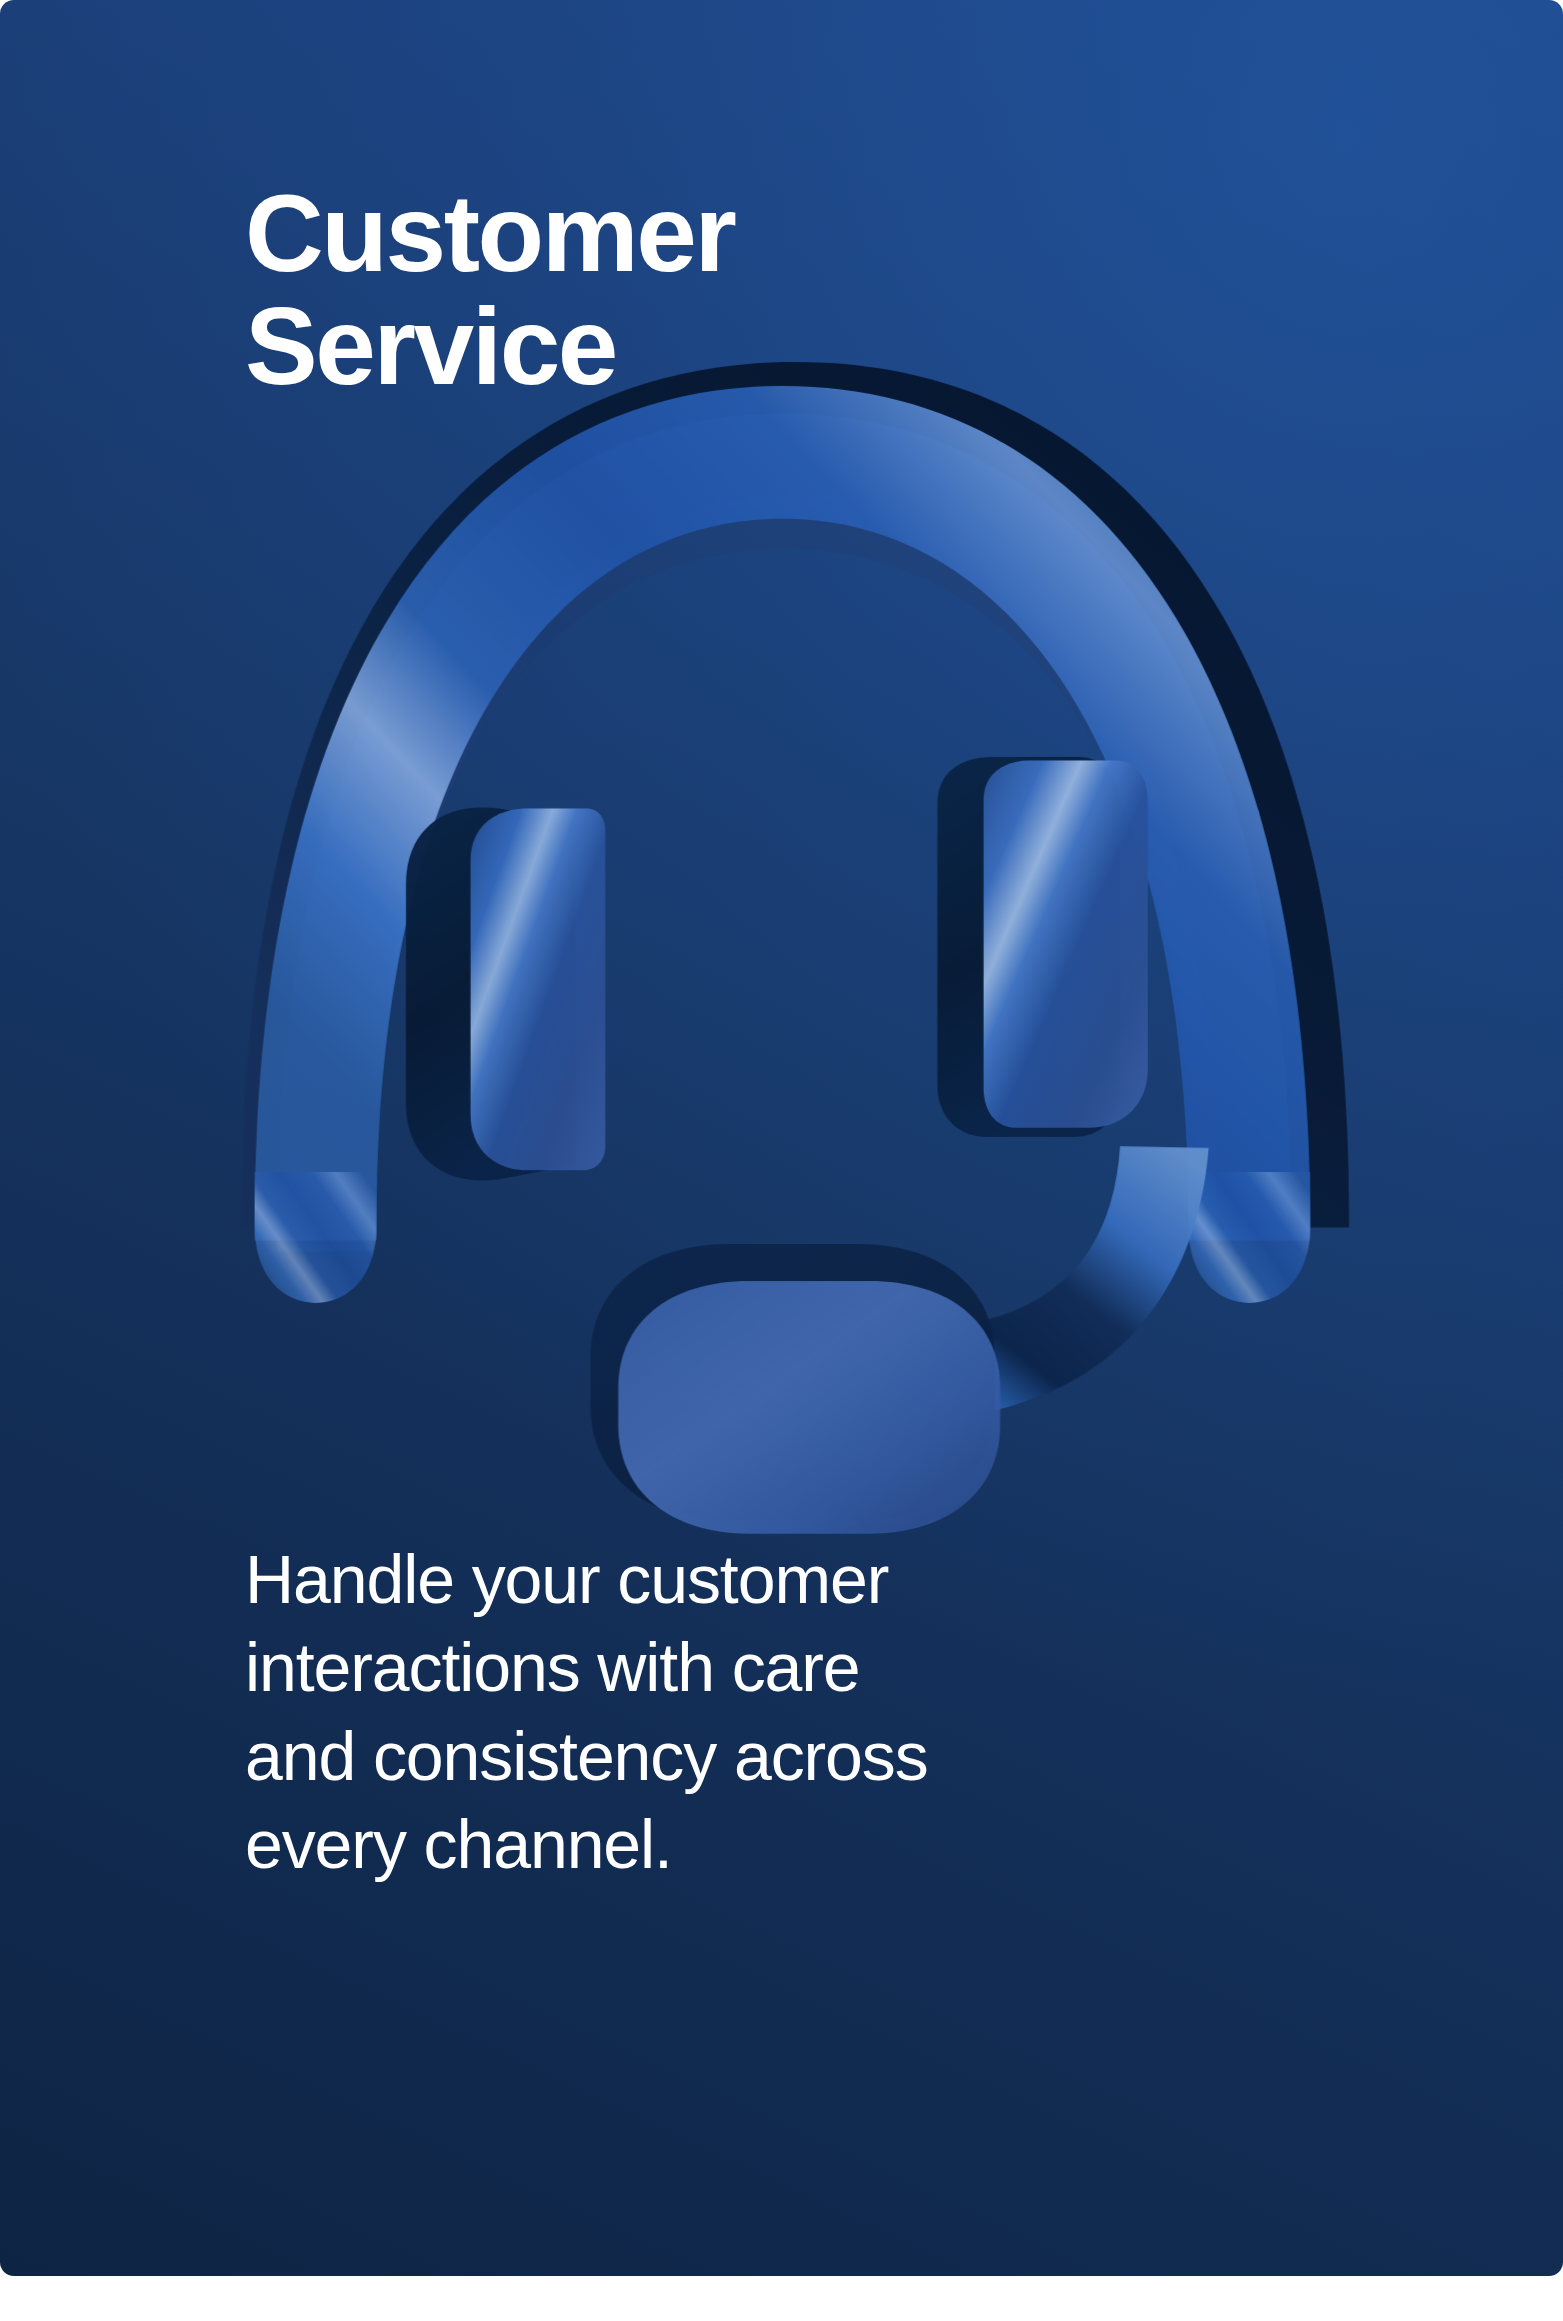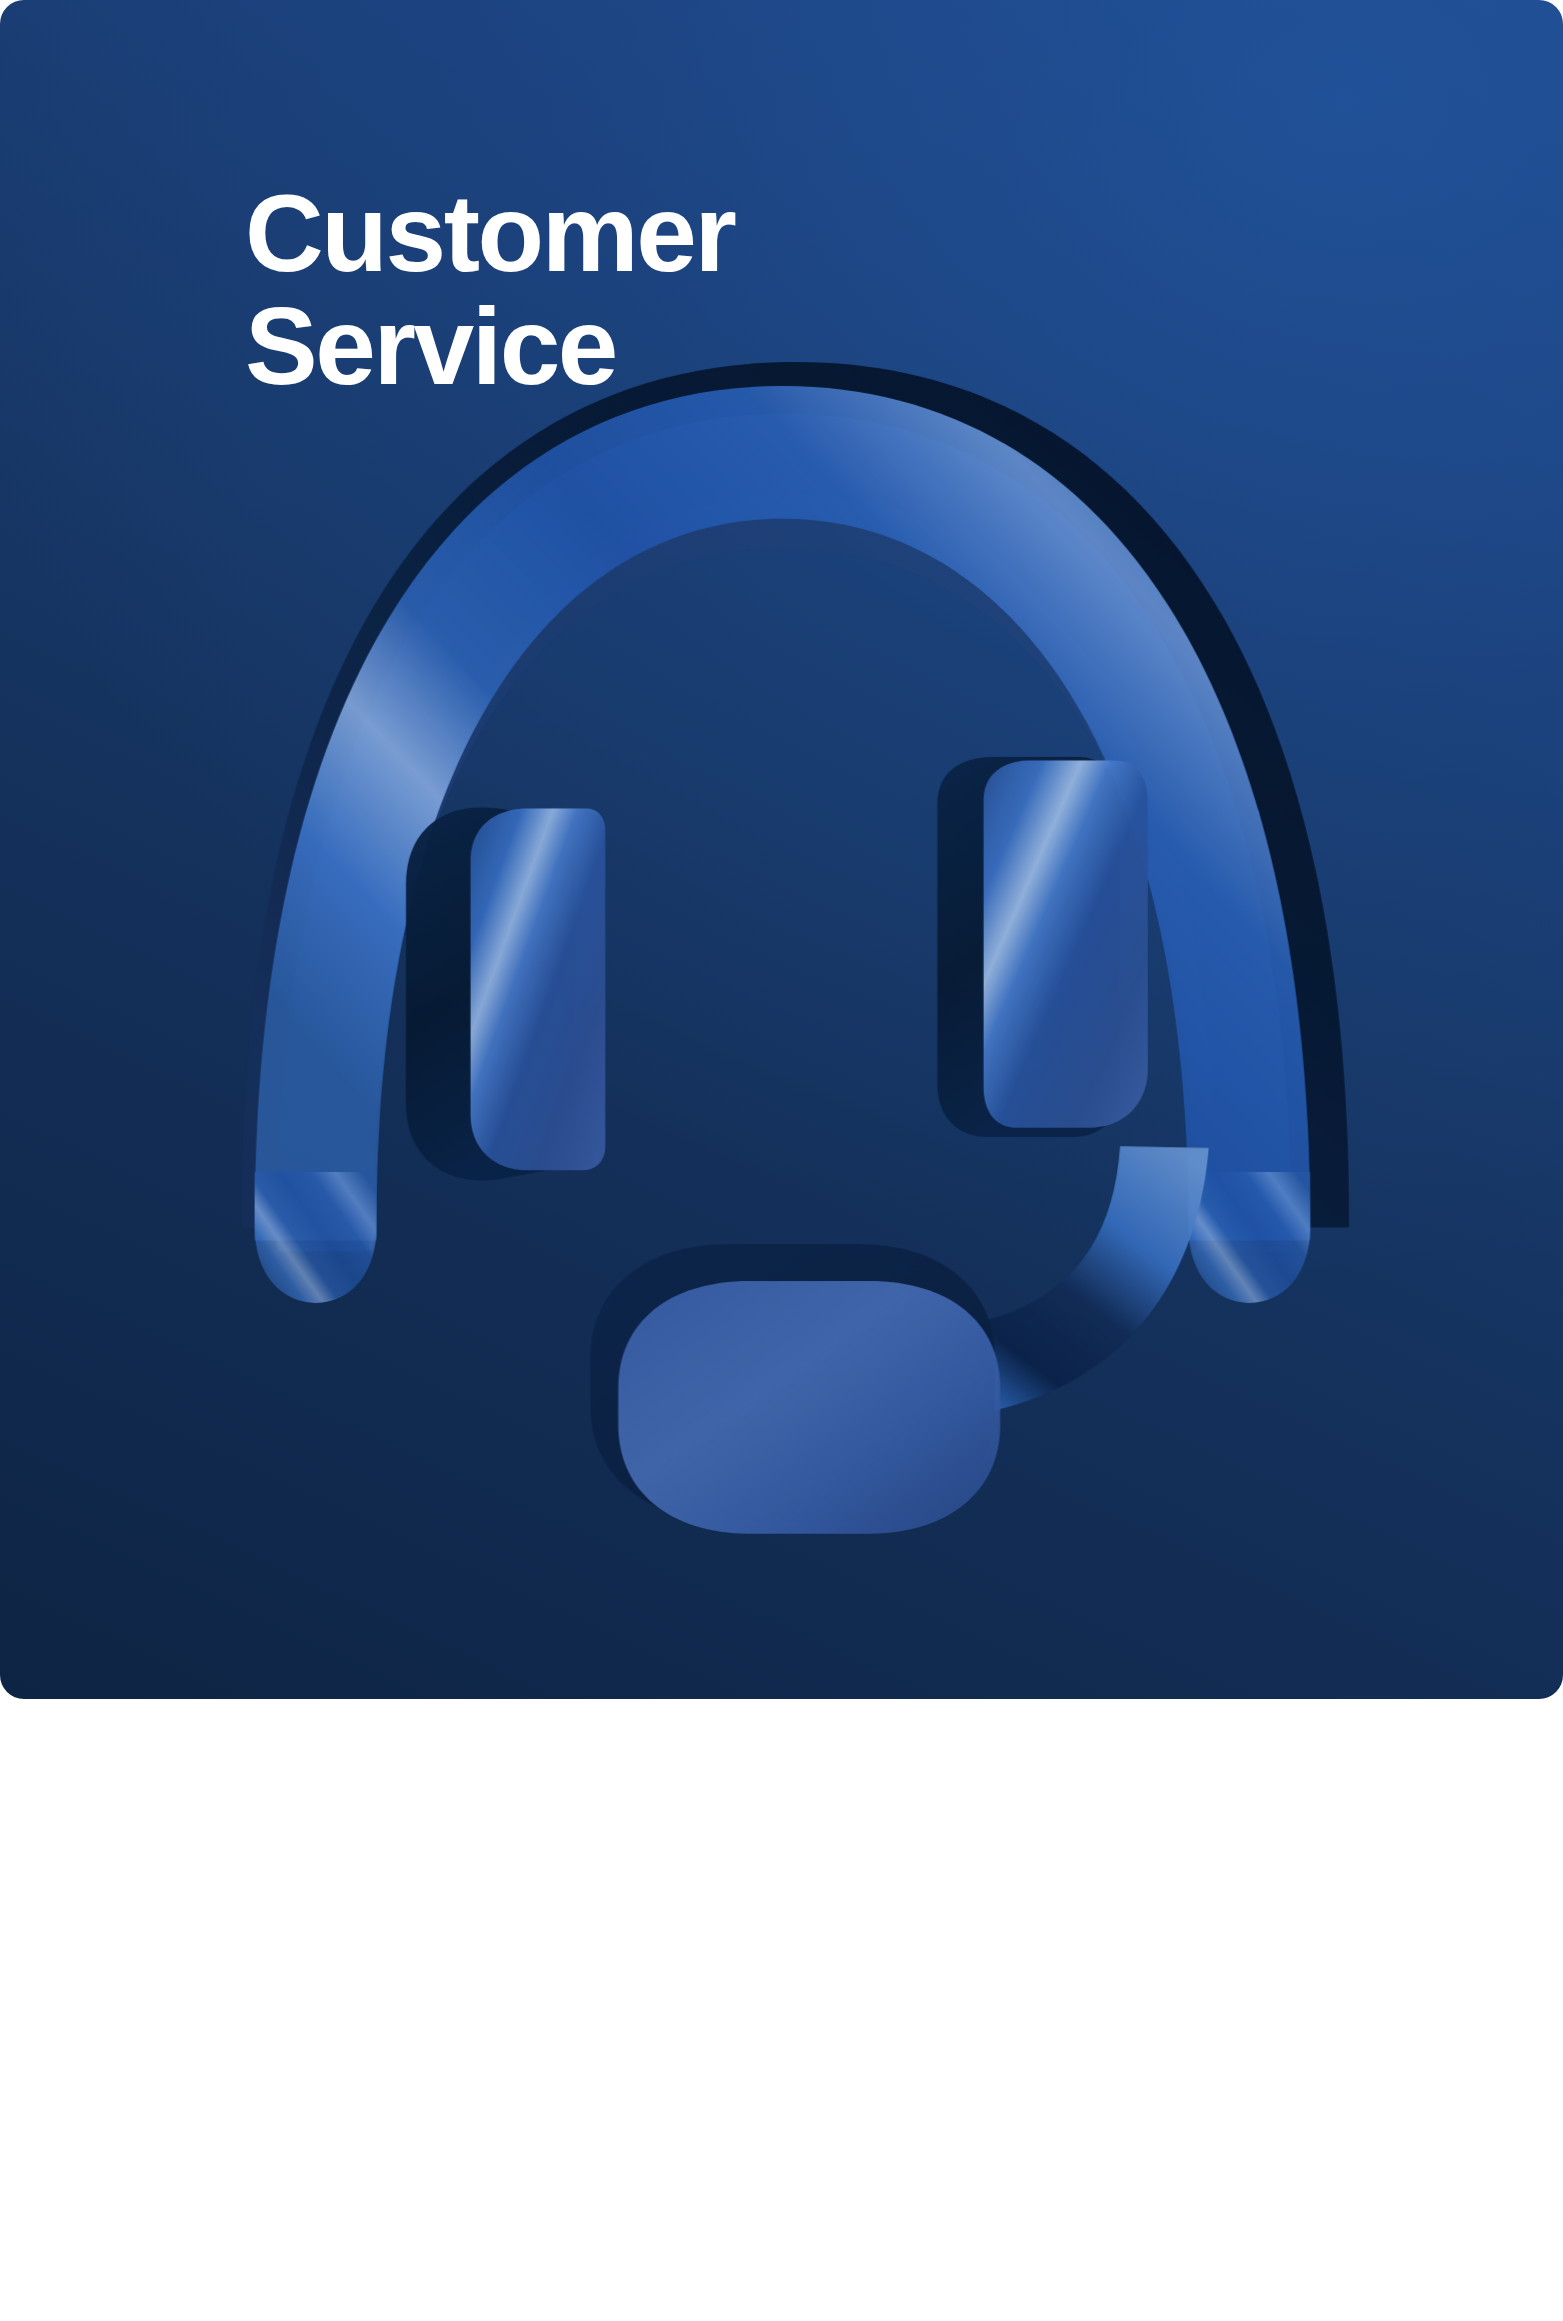--- a/index.html
+++ b/index.html
@@ -10,23 +10,23 @@
   body {
     width: 1563px;
     height: 2321px;
     overflow: hidden;
     font-family: "Liberation Sans", sans-serif;
   }
 
   .card {
     position: relative;
     width: 1563px;
-    height: 1699px;
+    height: 2276px;
     box-sizing: border-box;
-    border-radius: 24px;
+    border-radius: 14px;
     overflow: hidden;
     background:
       radial-gradient(128% 96% at 86% 6%, rgba(36,92,170,0.55) 0%, rgba(36,92,170,0.18) 38%, rgba(10,34,72,0.0) 72%),
       linear-gradient(205deg, #1e4586 0%, #1b3f79 22%, #173766 48%, #122c53 74%, #0e2444 100%);
   }
 
   
   .artwork {
     position: absolute;
     left: 0;
@@ -271,16 +271,20 @@
                  C 726 1662, 670 1616, 670 1544 Z" fill="url(#gMic)" opacity="0.93"></path>
 
       </g>
     </svg>
   </div>
 
   <div class="content">
     <h1 class="title">Customer
 Service</h1>
 
+    <p class="description">Handle your customer
+interactions with care
+and consistency across
+every channel.</p>
   </div>
 
 </div>
 
 
 </body></html>

